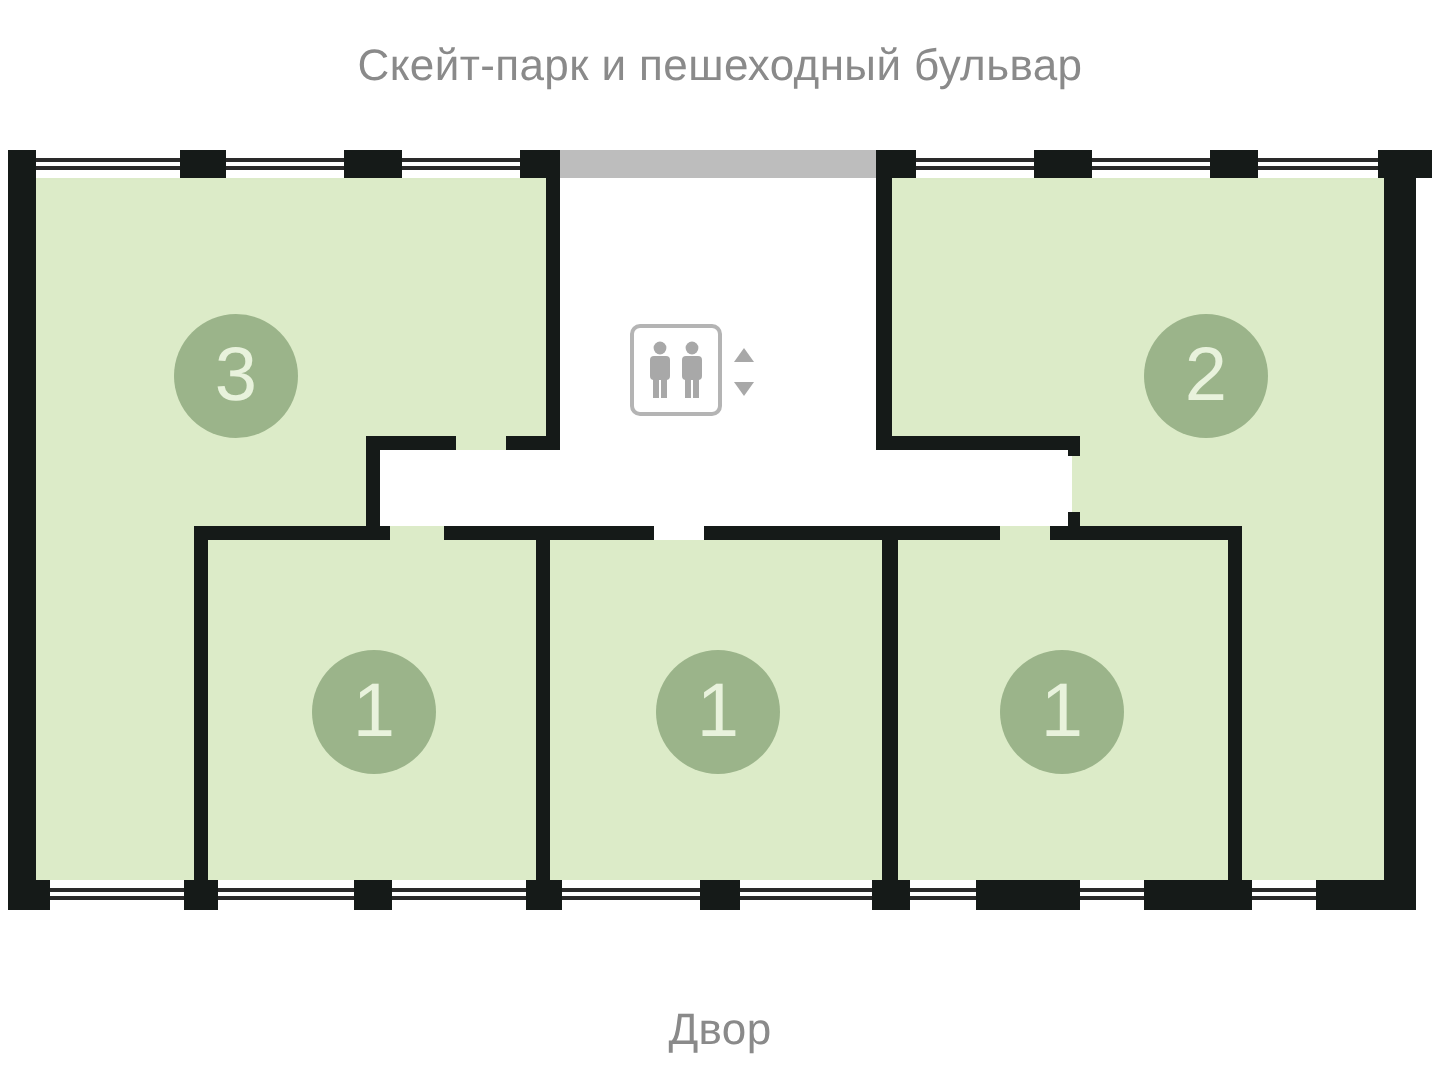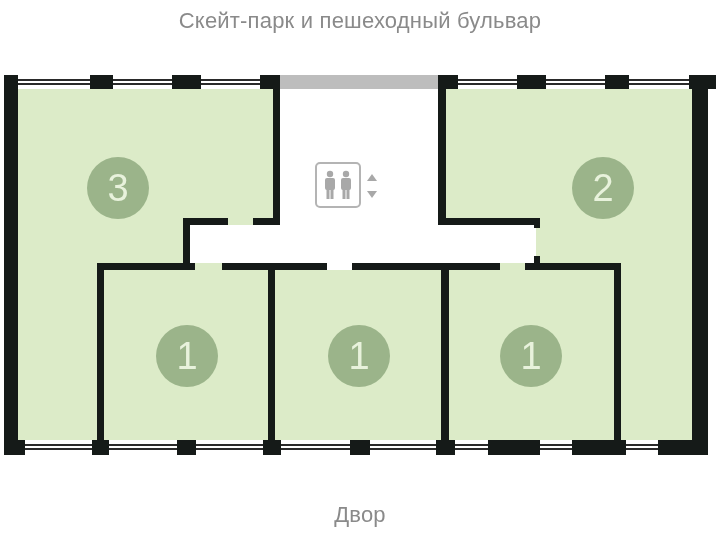--- a/index.html
+++ b/index.html
@@ -13,21 +13,21 @@
   .win::before,.win::after{content:"";position:absolute;left:0;right:0;height:2px;background:#2a2a2a;}
   .win::before{top:4px;}
   .win::after{top:8px;}
   .badge{position:absolute;width:62px;height:62px;border-radius:50%;background:#9bb48a;color:#e8f2dc;font-size:38px;display:flex;align-items:center;justify-content:center;line-height:1;}
   .lift{position:absolute;left:315px;top:162px;width:46px;height:46px;border:2px solid #b4b4b4;border-radius:5px;box-sizing:border-box;}
   .arrows{position:absolute;left:366px;top:172px;width:12px;height:28px;}
 </style>
 </head>
 <body>
 
-<div class="label" style="top:8px;">Скейт-парк и пешеходный бульвар</div>
+<div class="label" style="top:20px;">Скейт-парк и пешеходный бульвар</div>
 
 <div class="plan">
 
   <div class="room" style="left:18px;top:89px;width:258px;height:352px;"></div>
   <div class="room" style="left:446px;top:89px;width:246px;height:352px;"></div>
   <div class="room" style="left:104px;top:270px;width:165px;height:171px;"></div>
   <div class="room" style="left:275px;top:270px;width:167px;height:171px;"></div>
   <div class="room" style="left:449px;top:270px;width:166px;height:171px;"></div>
 
   <div style="position:absolute;left:280px;top:89px;width:158px;height:136px;background:#fff;"></div>

